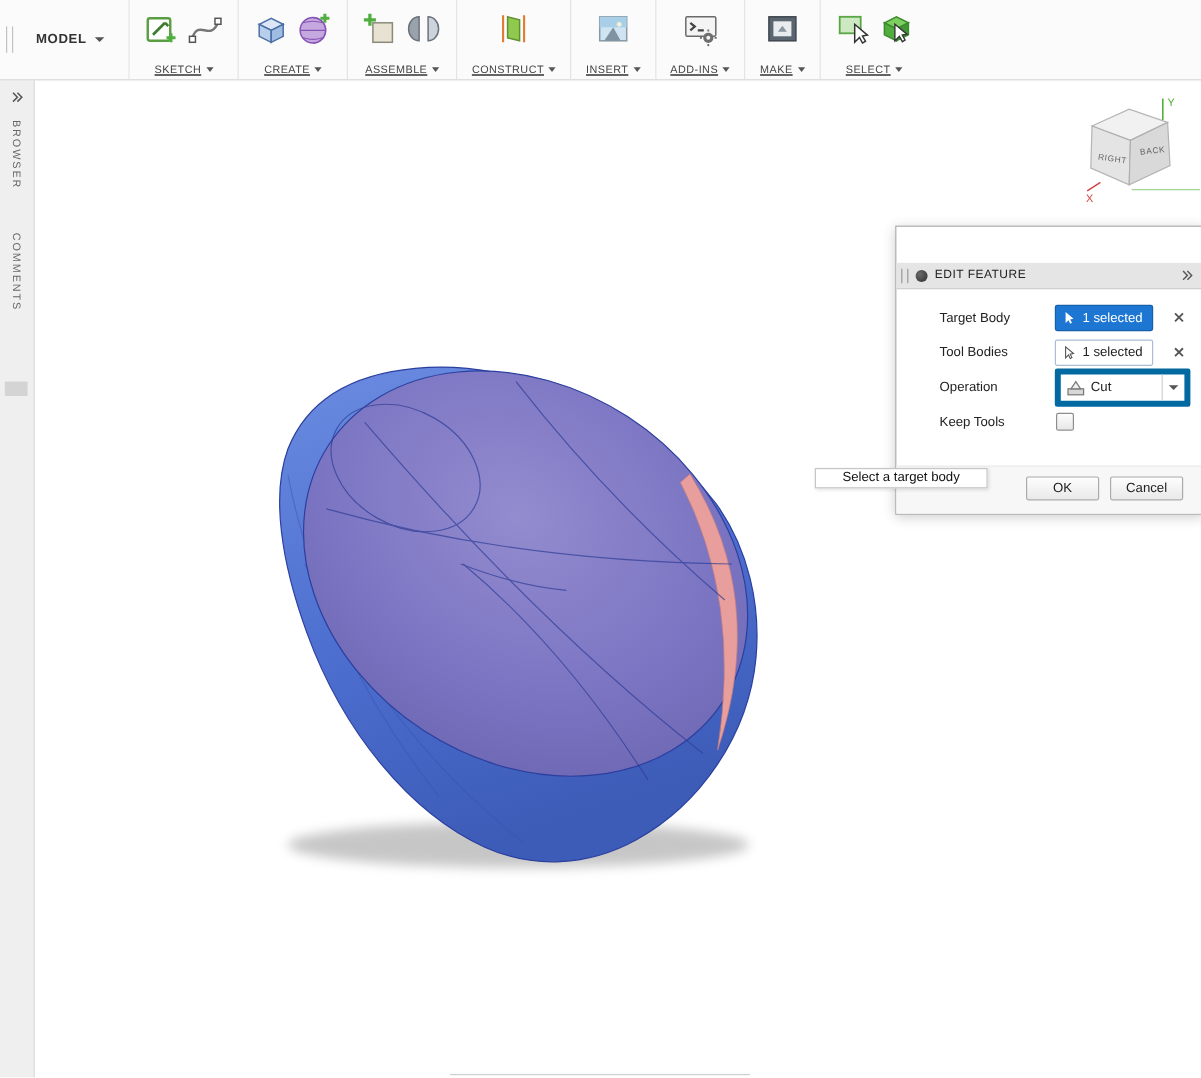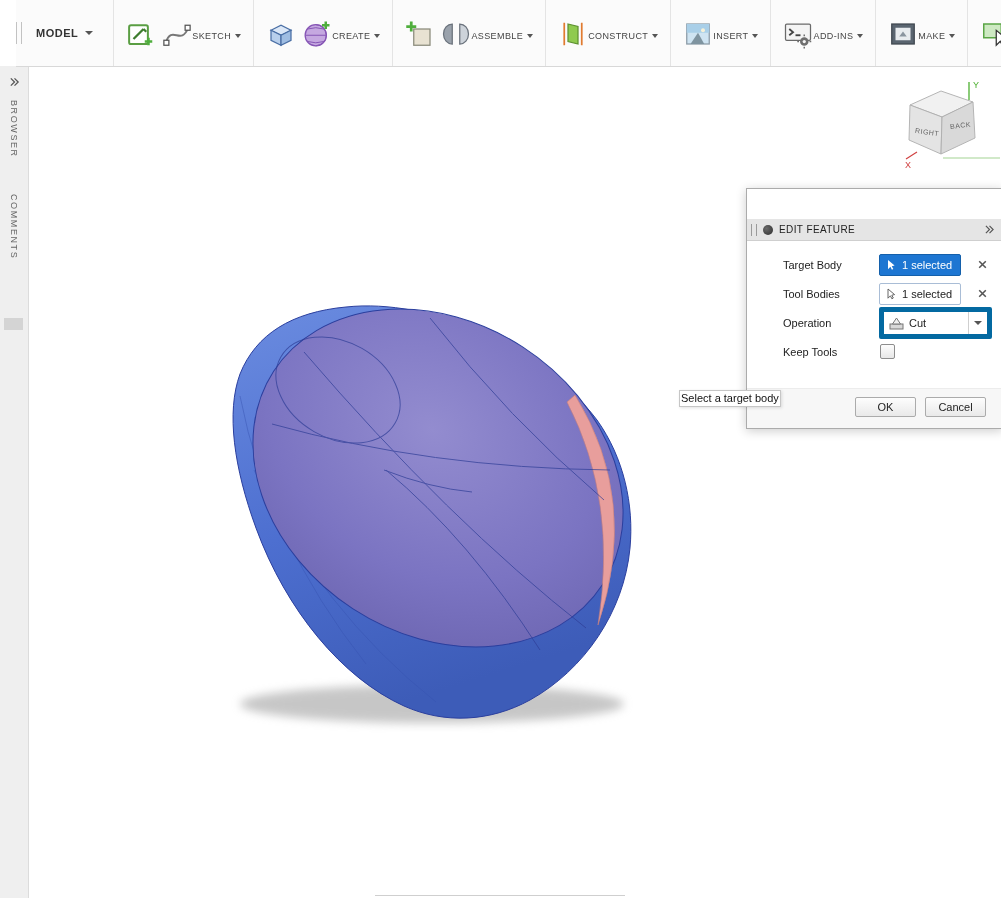--- a/index.html
+++ b/index.html
@@ -4,35 +4,35 @@
 <style>
   html,body{margin:0;padding:0;}
   body{
     width:1001px;height:898px;position:relative;overflow:hidden;
     background:#ffffff;
     font-family:"Liberation Sans","DejaVu Sans",sans-serif;
     -webkit-font-smoothing:antialiased;
   }
   
   .toolbar{
-    position:absolute;top:0;left:16px;right:0;height:66px;
+    position:absolute;top:0;left:0;right:0;height:66px;
     background:#fbfbfb;border-bottom:1px solid #d8d8d8;
     display:flex;align-items:stretch;z-index:10;
   }
   .tb-grip{width:16px;display:flex;align-items:center;justify-content:center;}
   .tb-grip i{display:block;width:4px;height:22px;border-left:1px solid #c2c2c2;border-right:1px solid #c2c2c2;}
   .model-dd{
     display:flex;align-items:center;gap:7px;padding:0 20px 0 14px;
     font-size:11px;font-weight:bold;letter-spacing:.5px;color:#333;cursor:pointer;
   }
   .caret{width:0;height:0;border-left:4px solid transparent;border-right:4px solid transparent;border-top:4.5px solid #555;display:inline-block;}
   .tgroups{display:flex;align-items:stretch;flex:1;}
   .tgroup{
-    display:flex;flex-direction:row;align-items:center;justify-content:space-between;
-    padding:5px 12px 3px;border-left:1px solid #e4e4e4;
+    display:flex;flex-direction:column;align-items:center;justify-content:space-between;
+    padding:5px 12px 3px;border-left:1px solid #e4e4e4;text-decoration:underline;
   }
   .ticons{display:flex;align-items:center;gap:6px;height:38px;}
   .ticon{width:30px;height:30px;display:block;cursor:pointer;}
   .ticon svg{width:100%;height:100%;display:block;}
   .tlabel{display:flex;align-items:center;gap:4px;font-size:9px;color:#444;letter-spacing:.4px;margin-top:3px;cursor:pointer;white-space:nowrap;}
   .tlabel .caret{border-left-width:3.5px;border-right-width:3.5px;border-top-width:4px;}
   
   .side{
     position:absolute;left:0;top:66px;bottom:0;width:28px;
     background:#efefef;border-right:1px solid #dcdcdc;z-index:5;
@@ -79,21 +79,21 @@
   .dlg-footer{display:flex;justify-content:flex-end;gap:9px;padding:8px 16px 11px;margin-top:20px;background:#f7f7f7;border-top:1px solid #ececec;}
   .dlg-btn{
     width:61px;height:20px;font-size:11px;color:#222;cursor:pointer;
     background:linear-gradient(#fdfdfd,#e9e9e9);border:1px solid #ababab;border-radius:2px;
     font-family:"Liberation Sans","DejaVu Sans",sans-serif;padding:0;
   }
   
   .prompt-tip{
     position:absolute;left:679px;top:390px;z-index:30;
     background:#ffffff;border:1px solid #c6c6c6;box-shadow:1px 1px 3px rgba(0,0,0,.12);
-    font-size:11px;color:#111;padding:1px 1px 2px;white-space:nowrap;
+    font-size:11px;color:#111;padding:1px 22px 2px;white-space:nowrap;
   }
   
   .bottom-line{position:absolute;left:375px;top:895px;width:250px;height:1px;background:#cfcfcf;z-index:3;}
 </style>
 </head>
 <body>
 
 <svg class="viewport" viewBox="0 0 1001 898">
   <defs>
     <linearGradient id="gradBlue" x1="0" y1="0" x2="0.3" y2="1">

